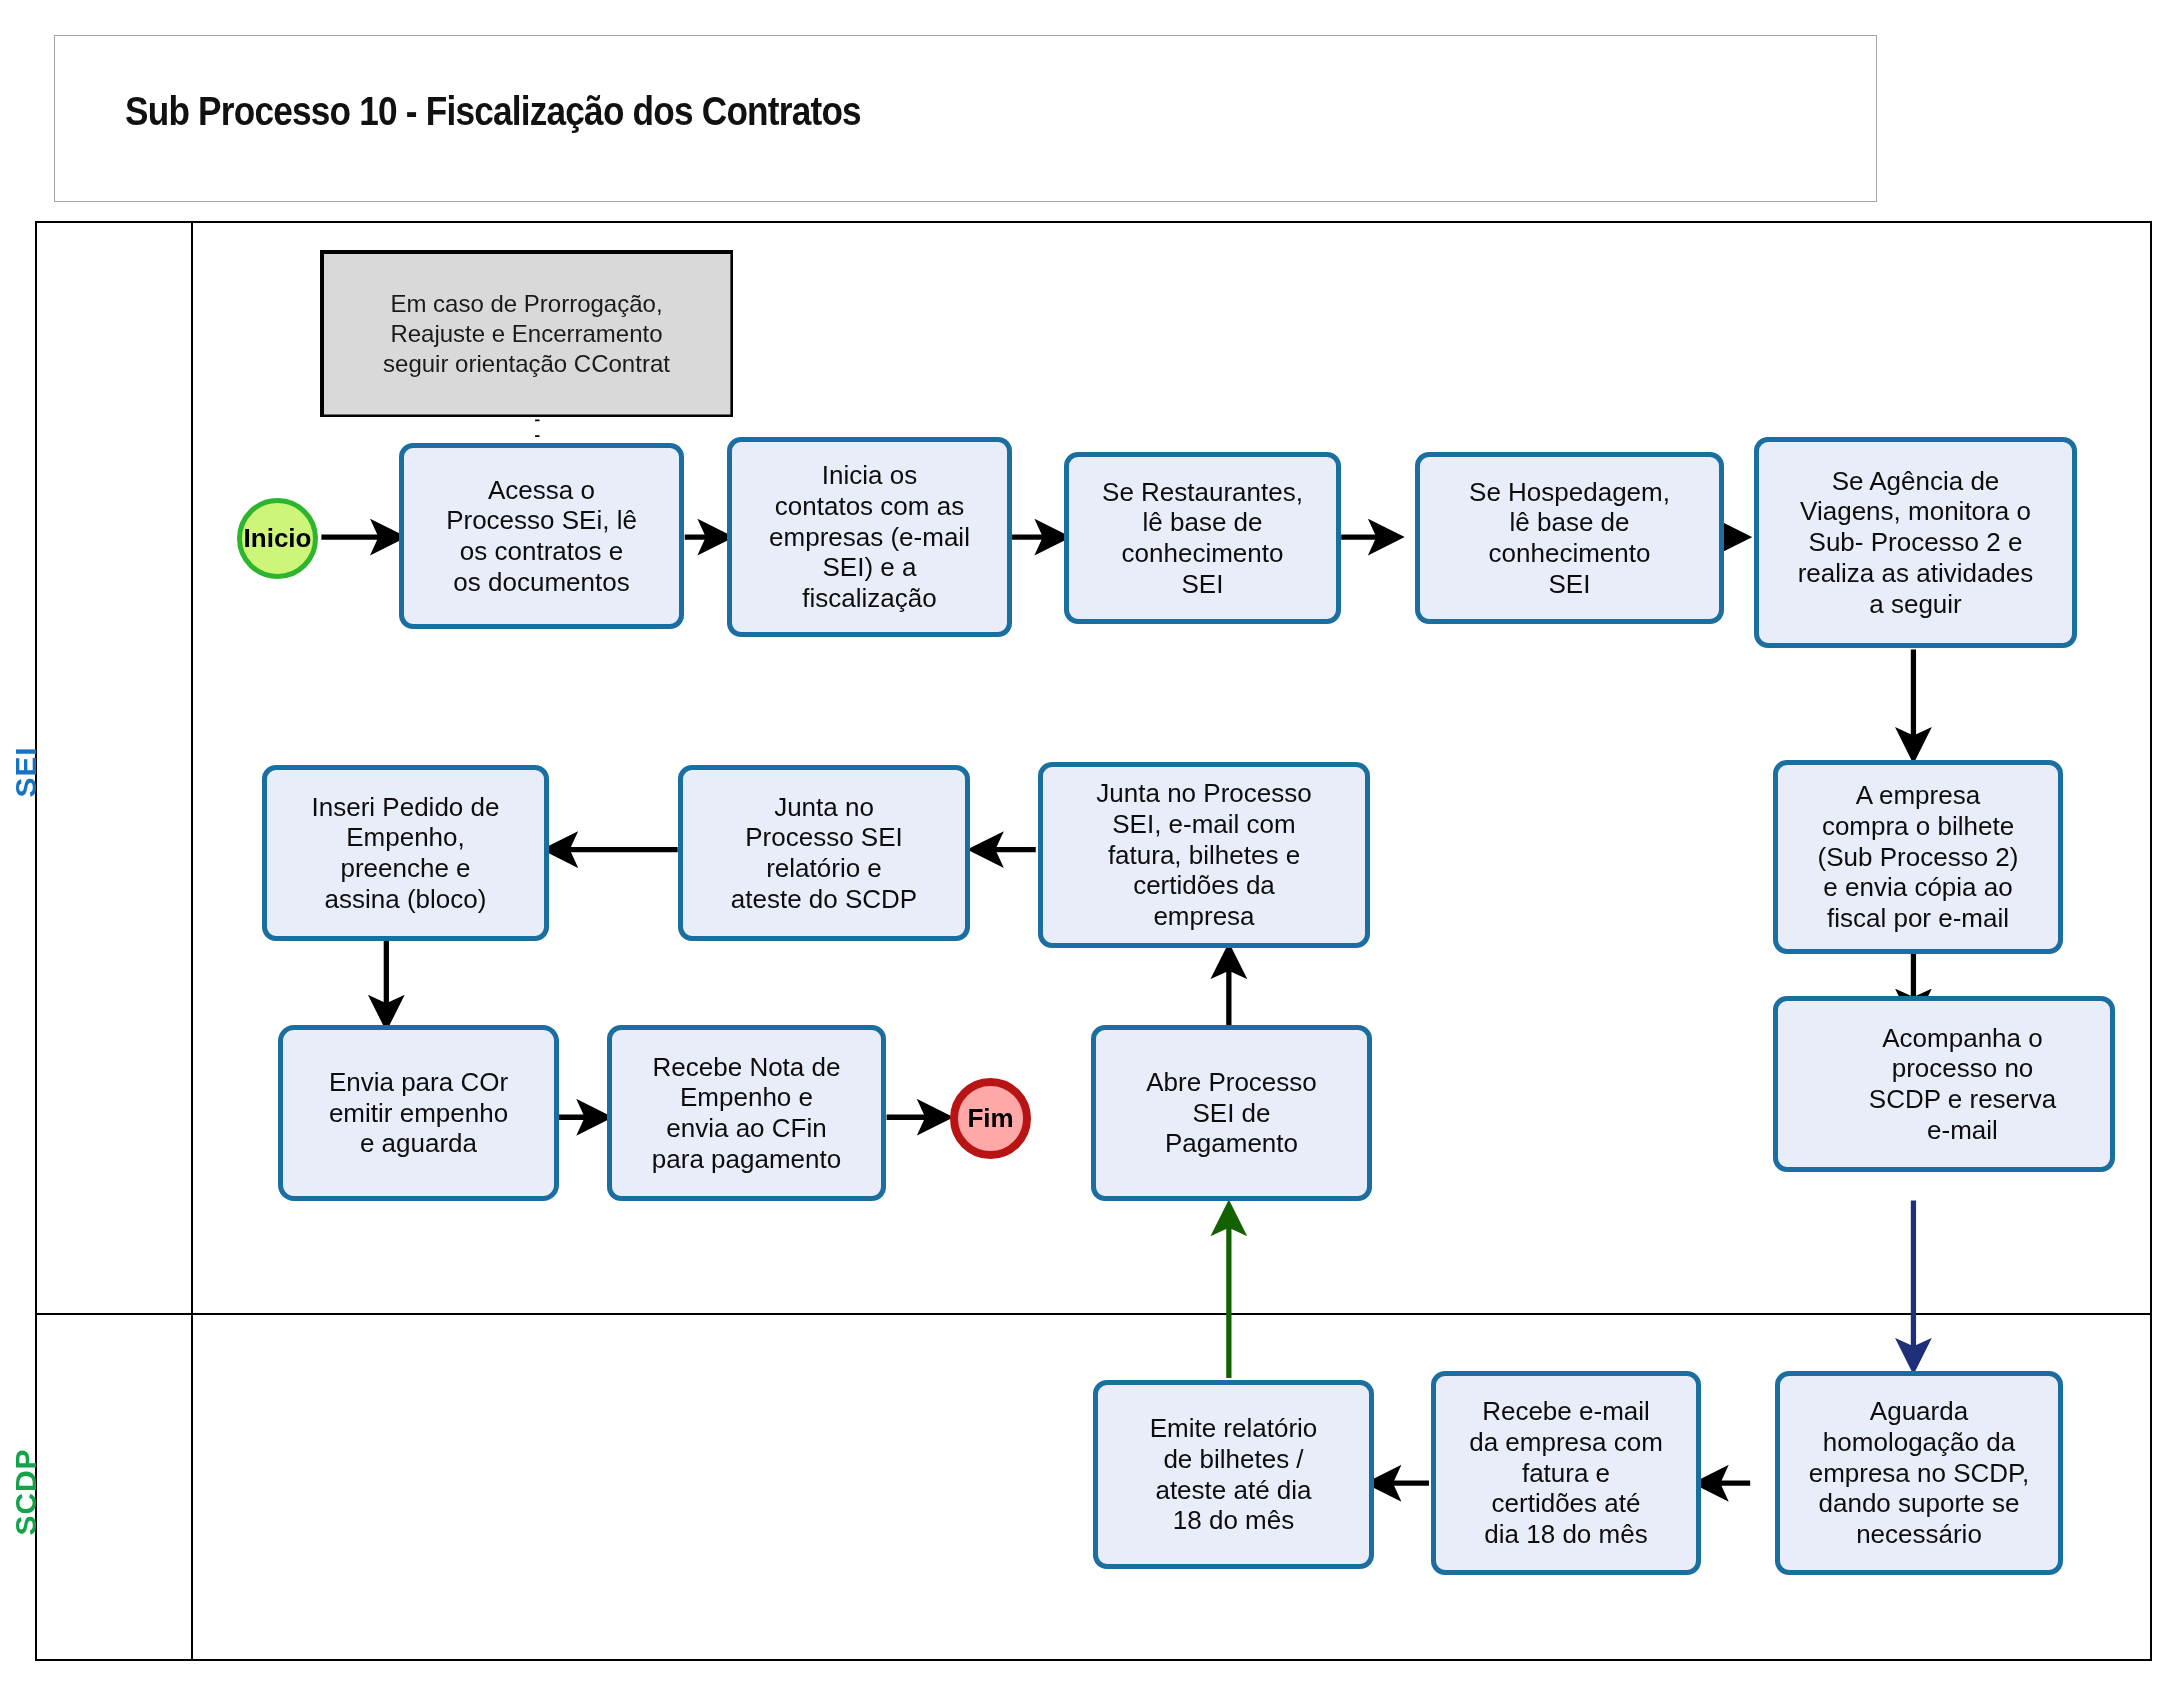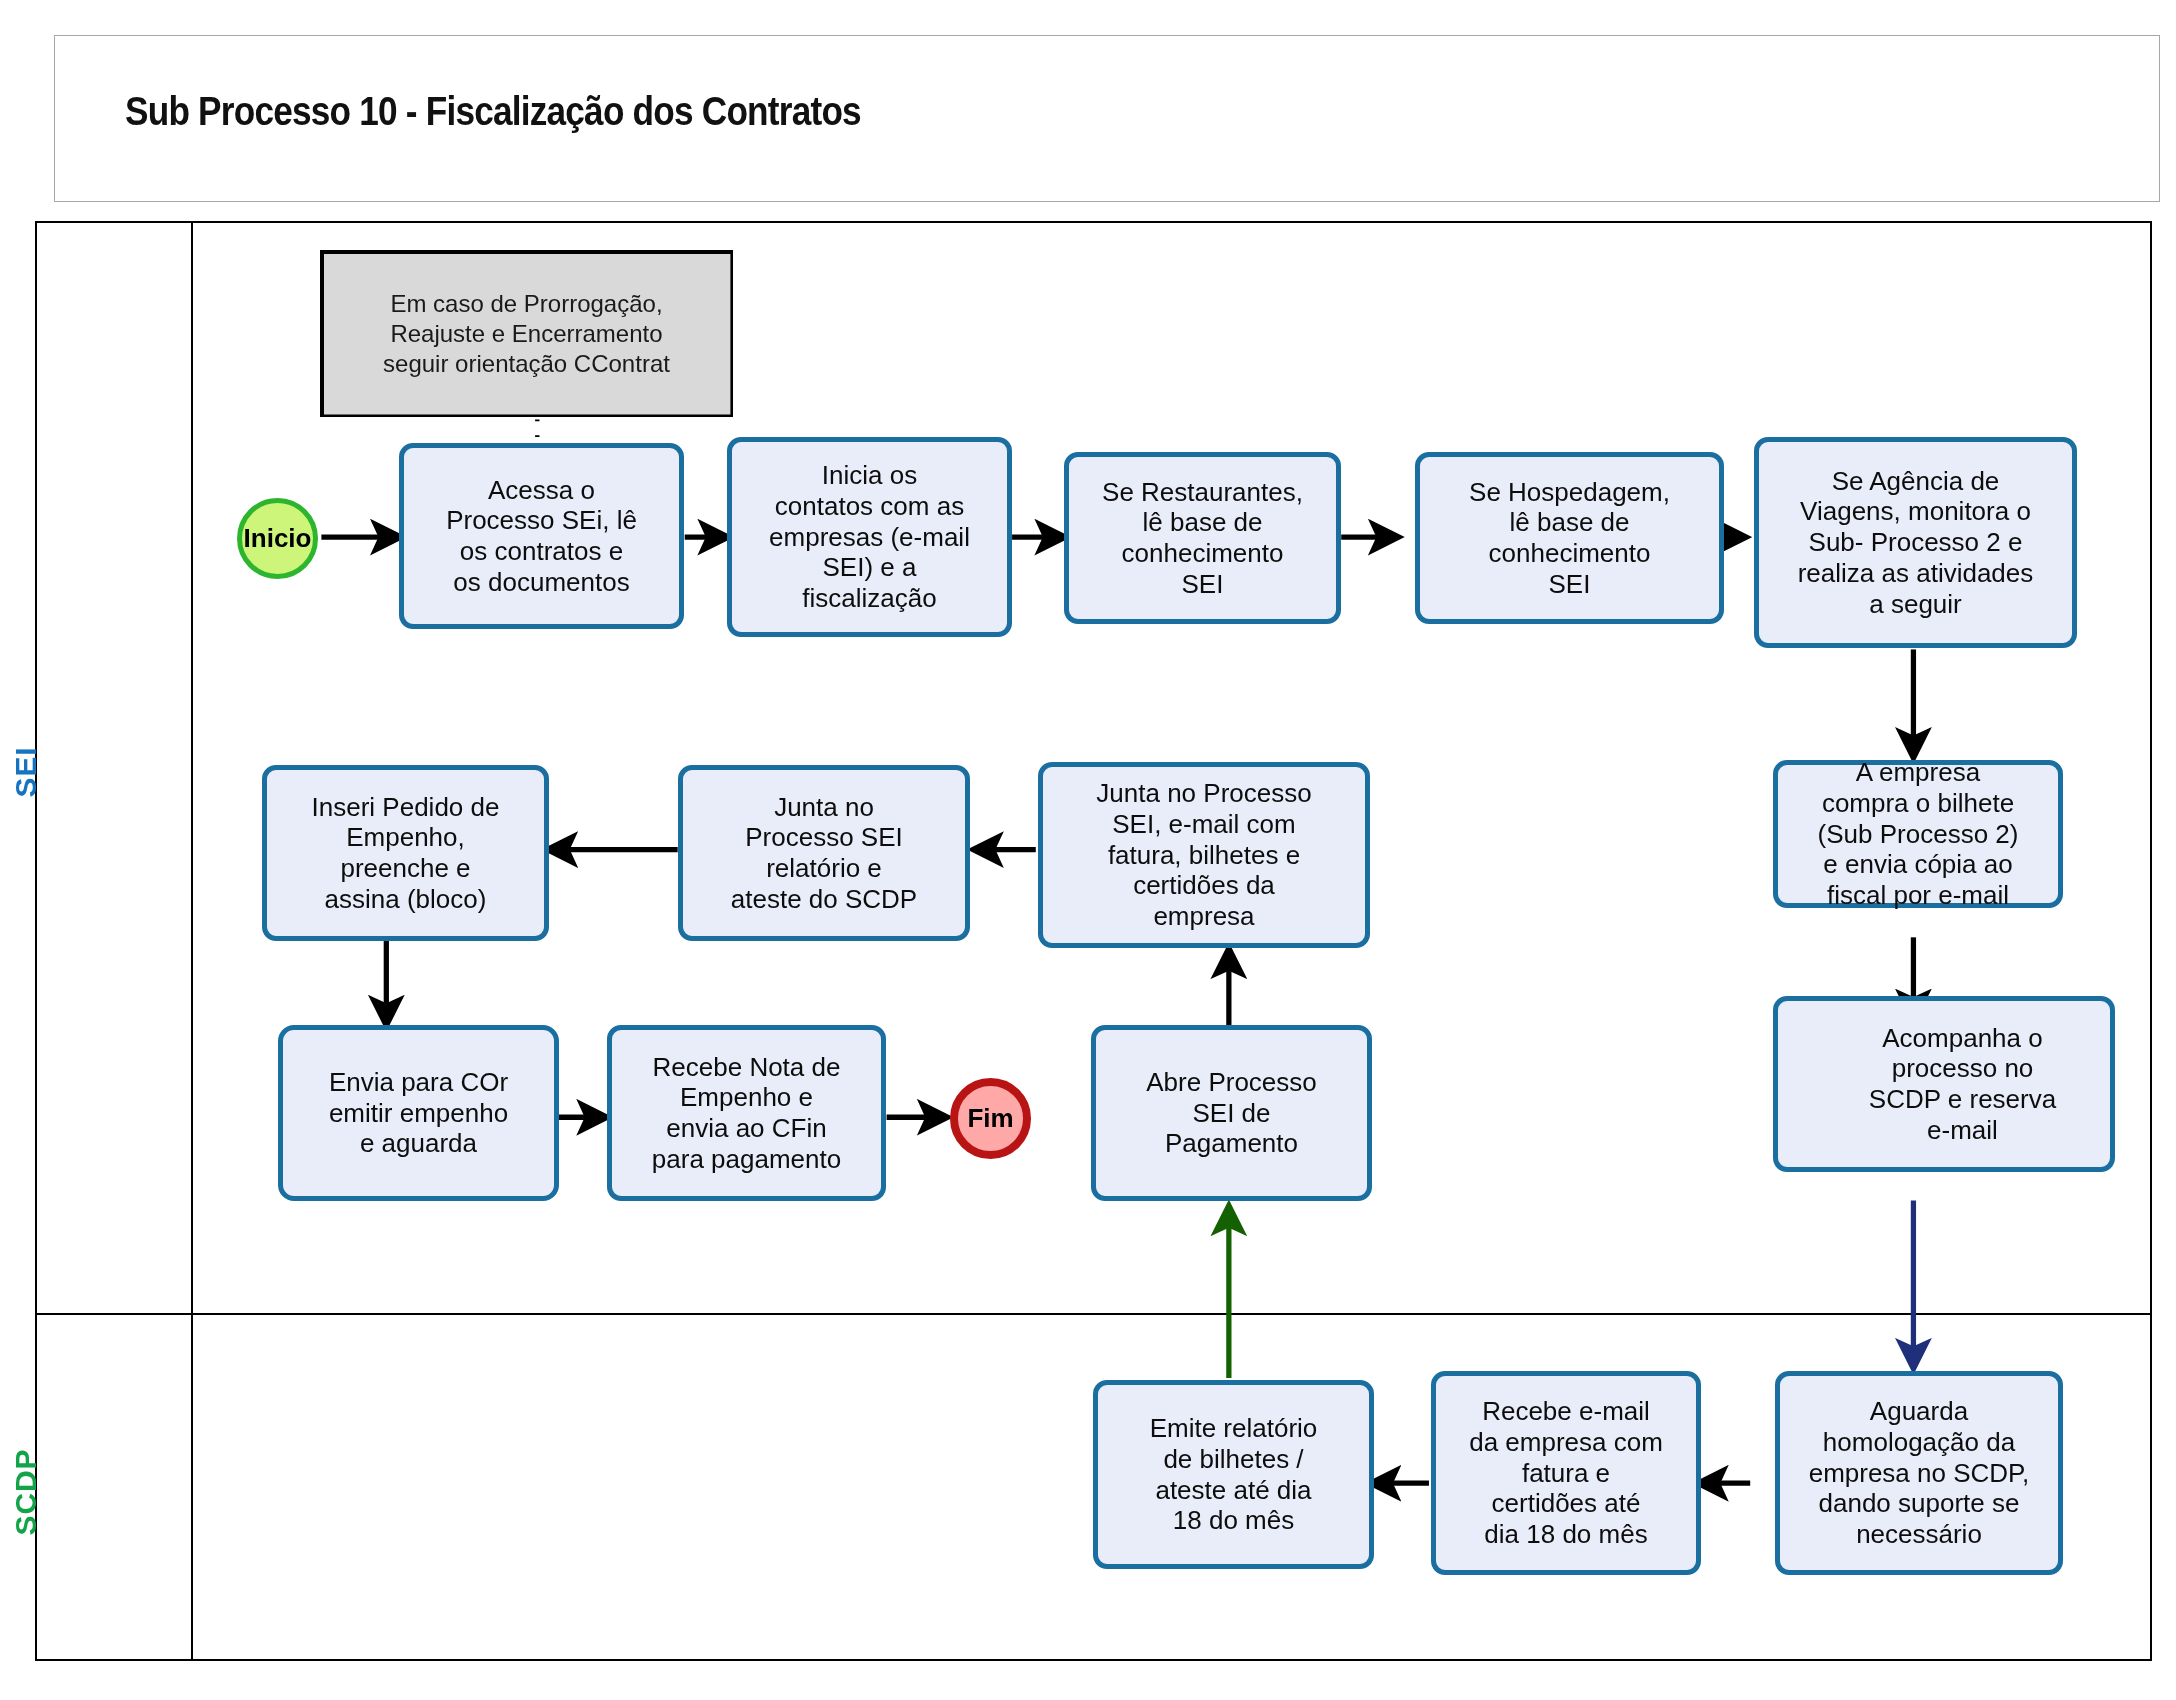--- a/index.html
+++ b/index.html
@@ -1,21 +1,21 @@
 <!DOCTYPE html>
 <html style="font-size:14px"><head>
 <meta charset="utf-8">
 <style>
   html,body{margin:0;padding:0;background:#ffffff;}
   body{width:2176px;height:1700px;font-family:"Liberation Sans",sans-serif;}
   #stage{position:relative;width:2176px;height:1700px;overflow:hidden;background:#fff;}
 
   
   .title-box{
-    position:absolute;left:54px;top:35px;width:2106px;height:167px;
+    position:absolute;left:54px;top:35px;width:1823px;height:167px;
     background:#ffffff;border:1.8px solid #a6a6a6;box-sizing:border-box;
   }
   .title-text{
     position:absolute;left:70px;top:53px;
     font-family:"Liberation Sans",sans-serif;
     font-weight:bold;font-size:40px;letter-spacing:-0.9px;
     color:#111111;white-space:nowrap;
     transform:scaleX(0.88);transform-origin:left center;
   }
 
@@ -186,21 +186,21 @@
   </div>
 
   <div class="node" style="left:1754px;top:437px;width:323px;height:211px;">
     <span>Se Agência de
 Viagens, monitora o
 Sub- Processo 2 e
 realiza as atividades
 a seguir</span>
   </div>
 
-  <div class="node" style="left:1773px;top:760px;width:290px;height:148px;">
+  <div class="node" style="left:1773px;top:760px;width:290px;height:194px;">
     <span>A empresa
 compra o bilhete
 (Sub Processo 2)
 e envia cópia ao
 fiscal por e-mail</span>
   </div>
 
   <div class="node" style="left:1773px;top:996px;width:342px;height:176px;padding-left:44px;">
     <span>Acompanha o
 processo no

